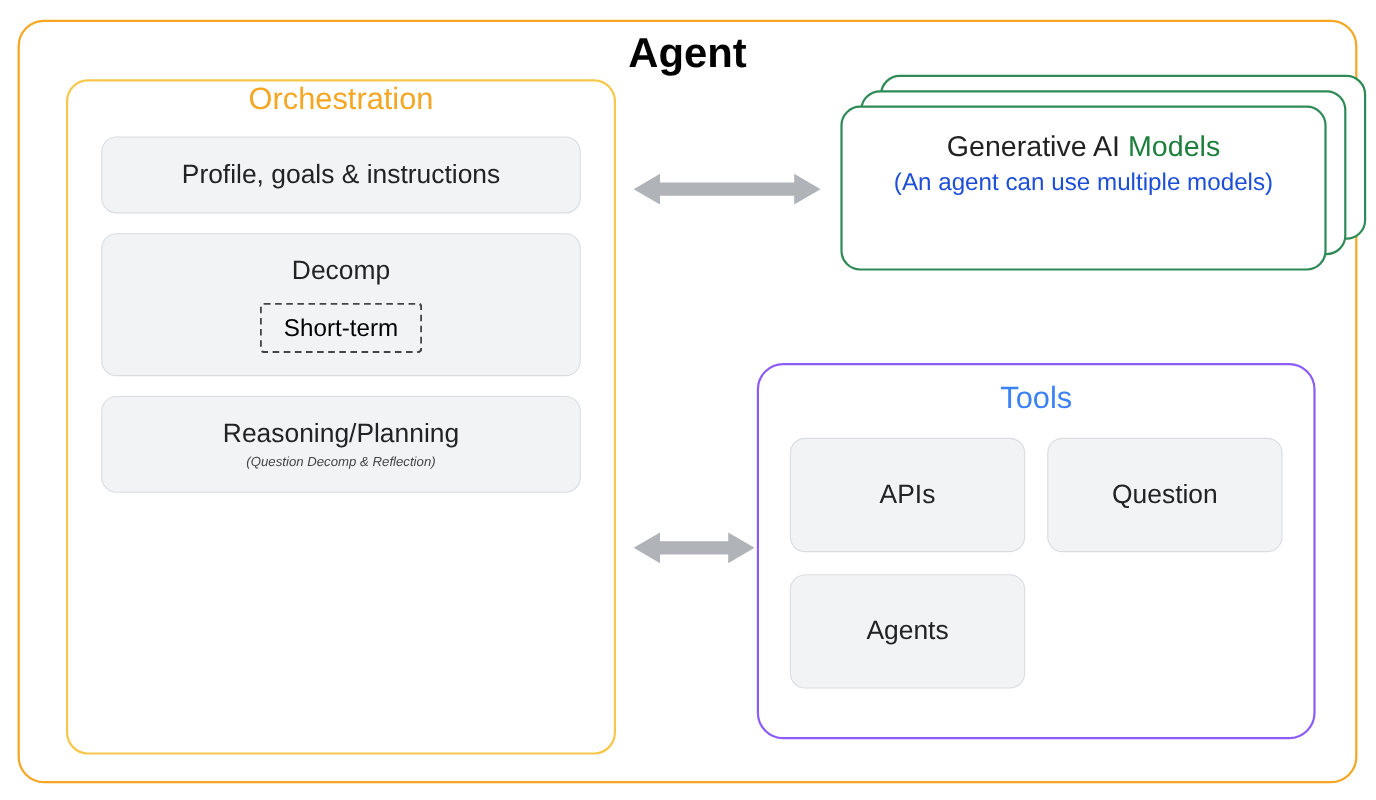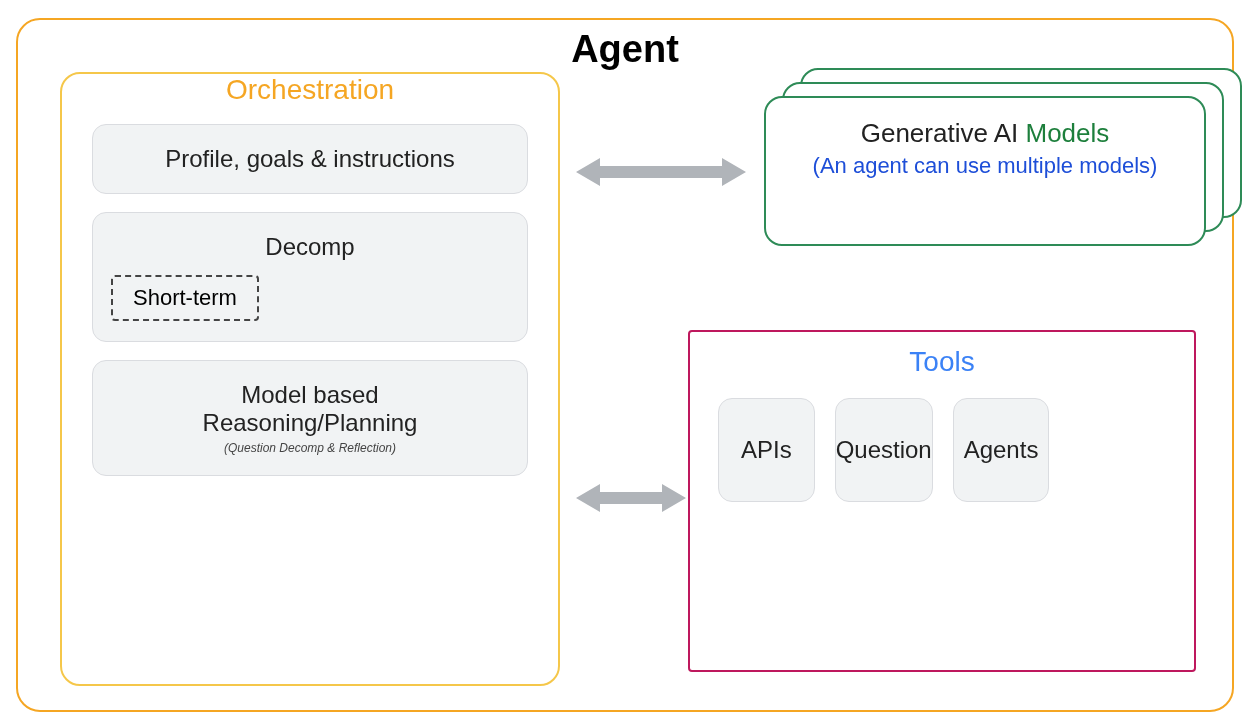--- a/index.html
+++ b/index.html
@@ -62,21 +62,21 @@
       padding: 20px 18px;
       text-align: center;
     }
     .inner-box-title {
       font-size: 24px;
       color: #222;
     }
     .memory-types {
       display: flex;
       gap: 14px;
-      justify-content: space-between;
+      justify-content: center;
       margin-top: 14px;
     }
     .dashed-box {
       border: 2px dashed #444;
       border-radius: 4px;
       padding: 8px 20px;
       font-size: 22px;
       background: transparent;
     }
     .reasoning-box .sub {
@@ -113,35 +113,35 @@
       font-size: 22px;
       color: #1d4ed8;
       margin-top: 4px;
     }
     .tools-box {
       position: absolute;
       left: 670px;
       top: 310px;
       width: 508px;
       height: 342px;
-      border: 2px solid #be185d;
-      border-radius: 4px;
+      border: 2px solid #8b5cf6;
+      border-radius: 24px;
       background: #fff;
       padding-top: 14px;
     }
     .tools-title {
       text-align: center;
       font-size: 28px;
       font-weight: 500;
       color: #3b82f6;
       margin-bottom: 10px;
     }
     .tools-grid {
       display: grid;
-      grid-template-columns: 1fr 1fr 1fr 1fr;
+      grid-template-columns: 1fr 1fr;
       gap: 20px;
       padding: 10px 28px;
     }
     .tool-item {
       background: #f1f3f4;
       border: 1px solid #dadce0;
       border-radius: 14px;
       height: 104px;
       display: flex;
       align-items: center;
@@ -169,21 +169,20 @@
     </div>
 
     <div class="inner-box">
       <div class="inner-box-title">Decomp</div>
       <div class="memory-types">
         <div class="dashed-box">Short-term</div>
       </div>
     </div>
 
     <div class="inner-box reasoning-box">
-      <div class="inner-box-title">Model based</div>
       <div class="inner-box-title">Reasoning/Planning</div>
       <div class="sub">(Question Decomp &amp; Reflection)</div>
     </div>
   </div>
 
   <div class="arrow" style="left:558px; top:132px;">
     <svg width="170" height="40" viewBox="0 0 170 40">
       <polygon points="0,20 24,6 24,14 146,14 146,6 170,20 146,34 146,26 24,26 24,34" fill="#b0b4b9"></polygon>
     </svg>
   </div>

